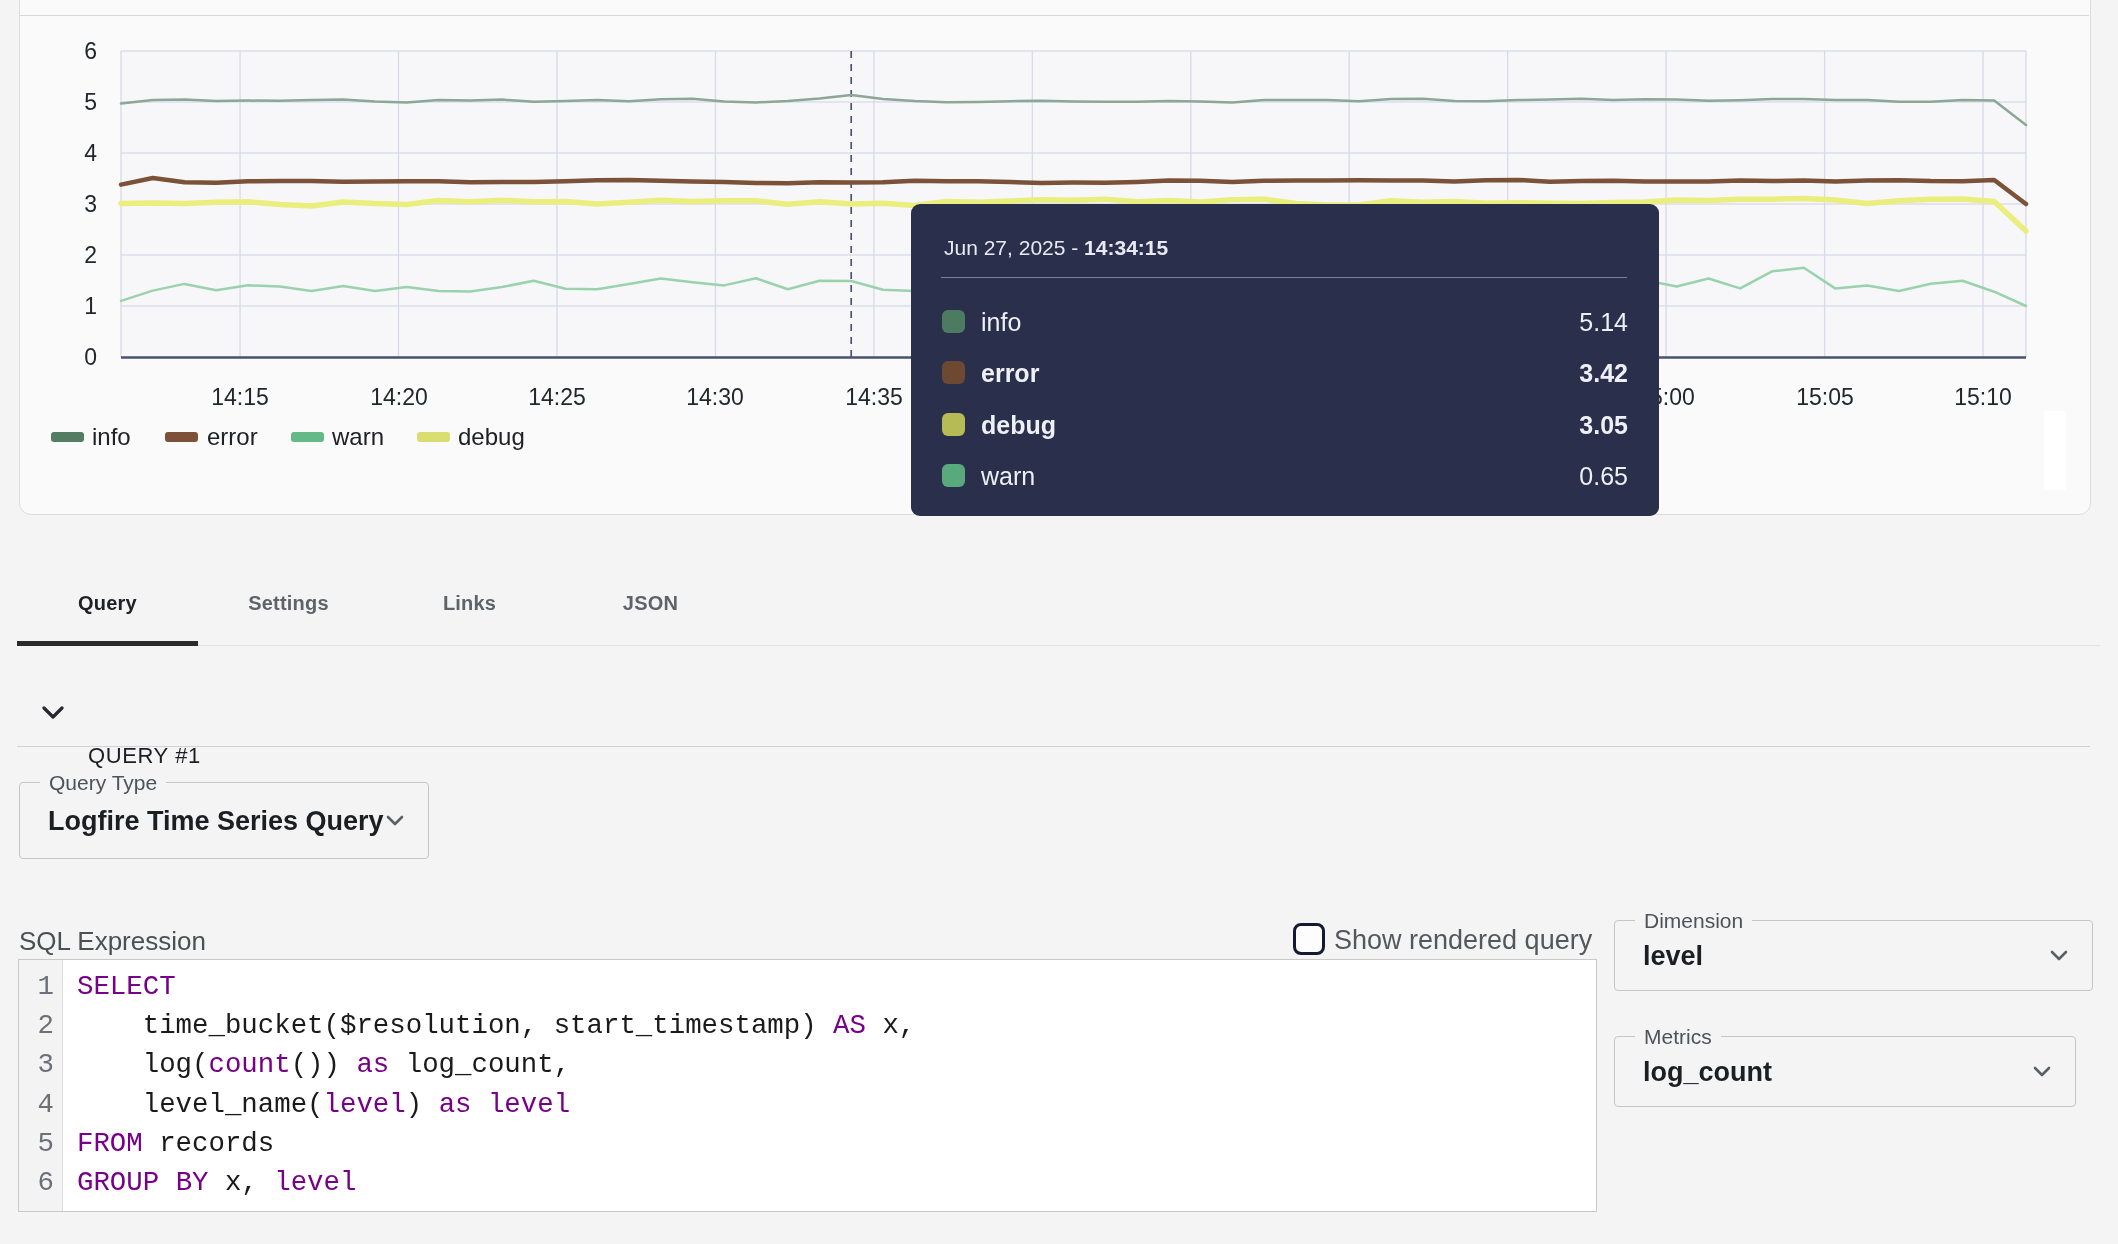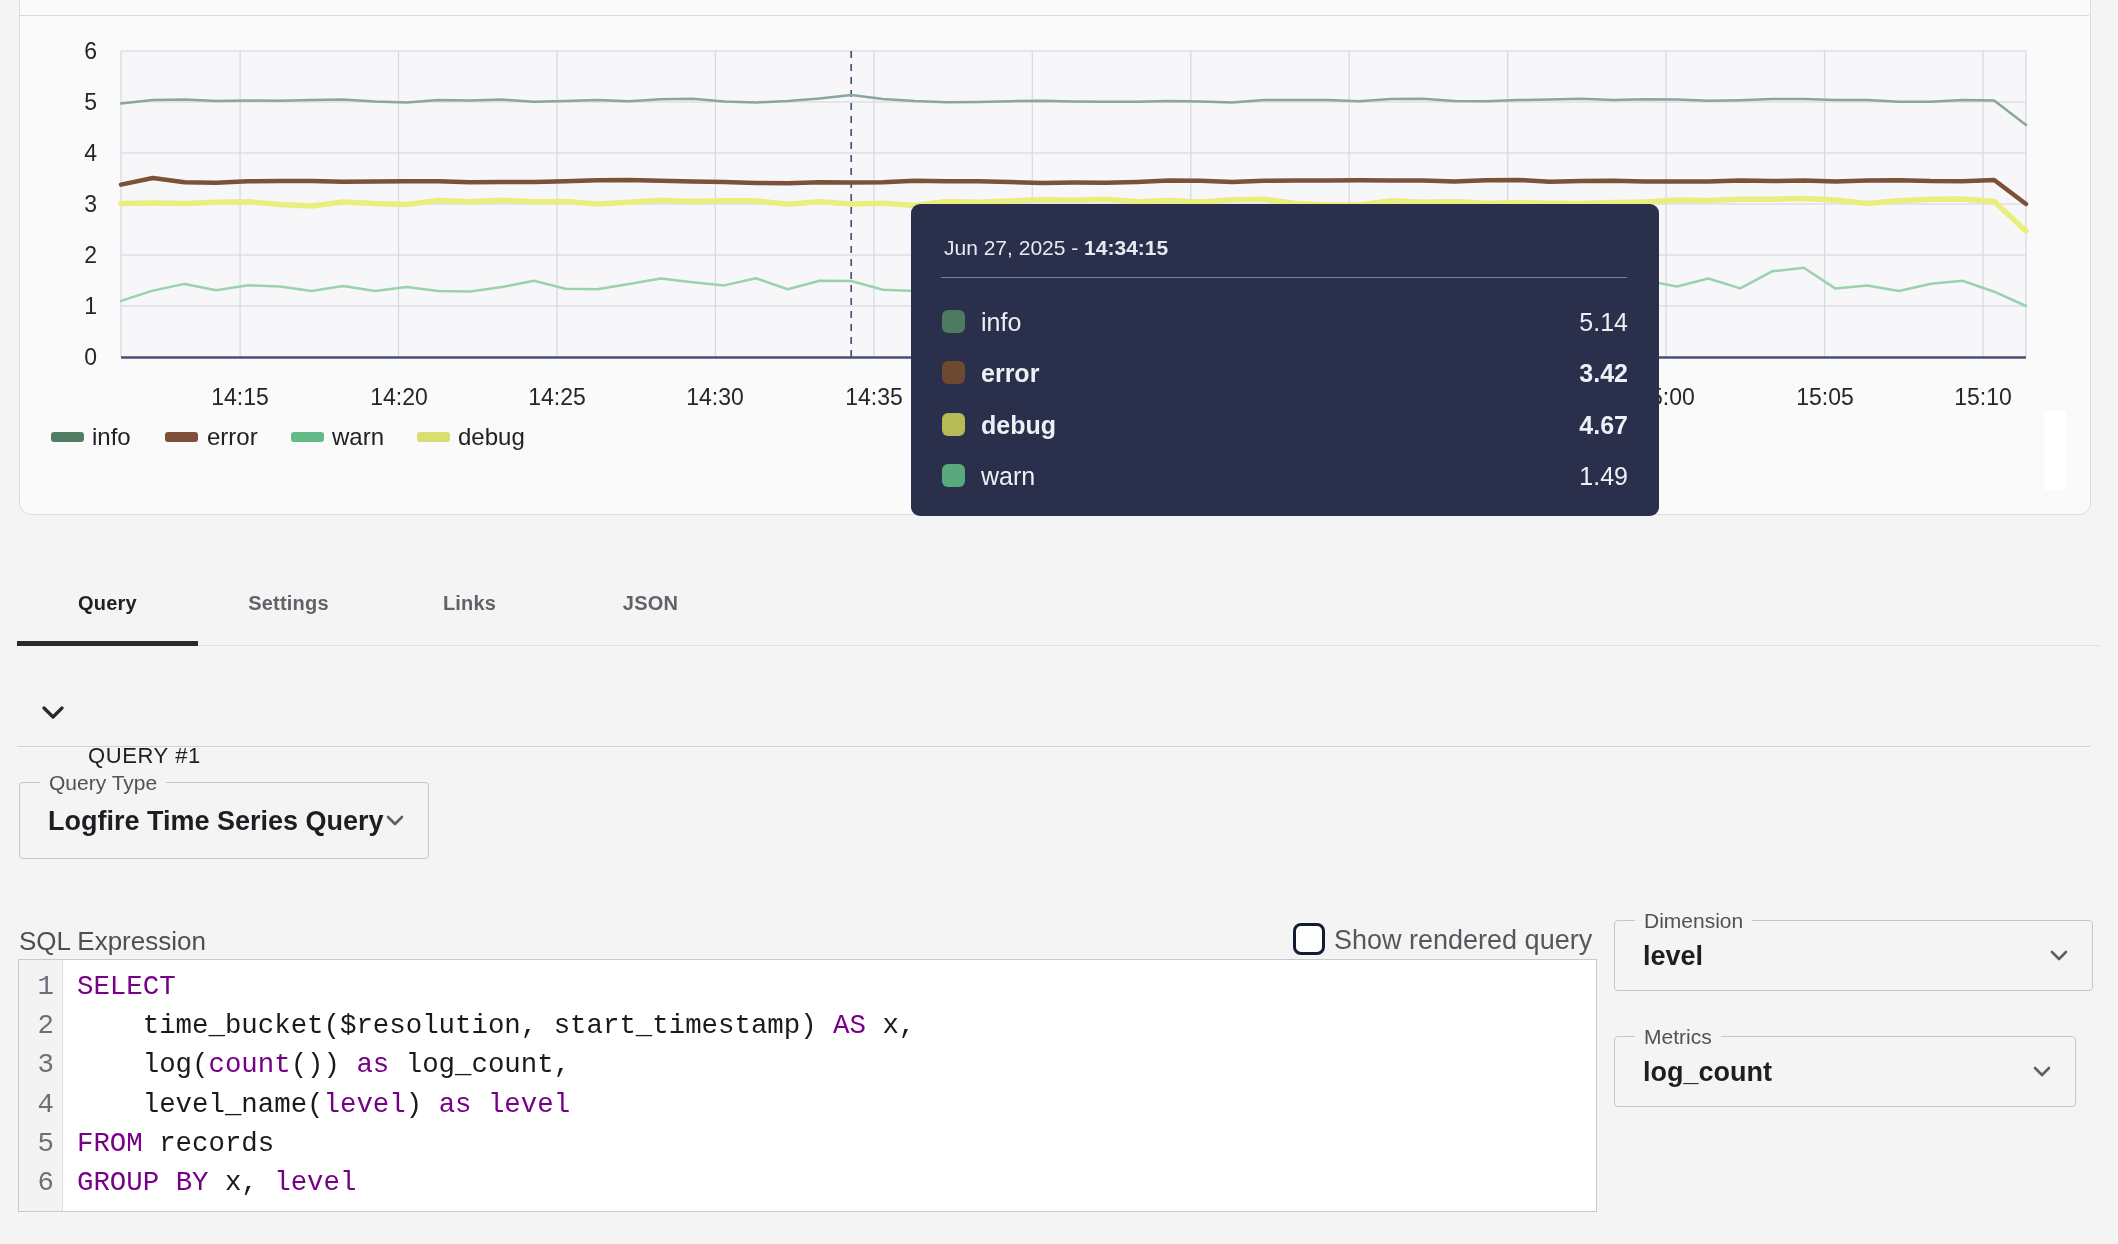--- a/index.html
+++ b/index.html
@@ -171,19 +171,19 @@
     <span class="tt-val">5.14</span>
   </div>
   <div class="tt-row" style="top:361px">
     <span class="tt-chip" style="background:#6d4932"></span>
     <span class="tt-name b">error</span>
     <span class="tt-val b">3.42</span>
   </div>
   <div class="tt-row" style="top:413px">
     <span class="tt-chip" style="background:#b6bb55"></span>
     <span class="tt-name b">debug</span>
-    <span class="tt-val b">4.67</span>
+    <span class="tt-val b">3.05</span>
   </div>
   <div class="tt-row" style="top:464px">
     <span class="tt-chip" style="background:#58a97c"></span>
     <span class="tt-name">warn</span>
-    <span class="tt-val">1.49</span>
+    <span class="tt-val">0.65</span>
   </div>
 
 </body></html>

